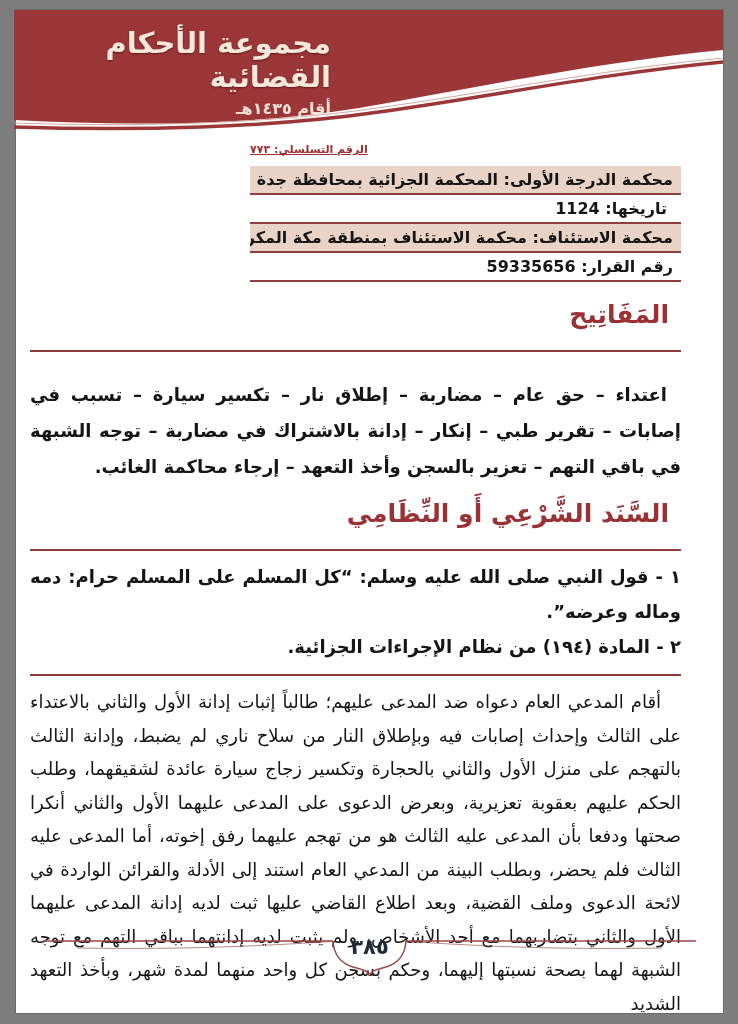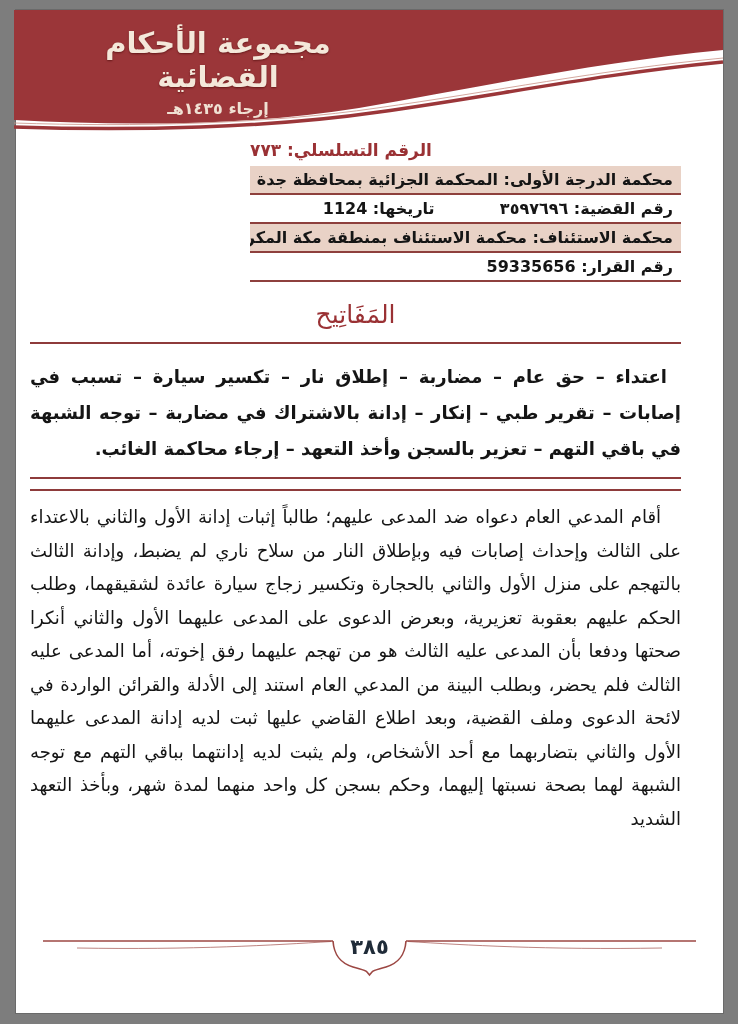--- a/index.html
+++ b/index.html
@@ -19,63 +19,63 @@
   }
   .page{
     position:absolute;left:15px;top:9px;width:709px;height:1005px;
     background:#ffffff;direction:rtl;box-sizing:border-box;
     border:1px solid #6a6a6a;
   }
   
   .header-band{position:relative;width:709px;height:122px;}
   .header-band svg{display:block;width:709px;height:122px;}
   .brand{
-    position:absolute;top:16px;left:64px;width:280px;text-align:center;
+    position:absolute;top:16px;left:37px;width:280px;
     color:#f4e8da;pointer-events:none;
   }
   .brand-title{
     font-size:29px;font-weight:bold;line-height:34px;
     text-shadow:0 1px 2px rgba(60,0,0,.55);
     letter-spacing:-1px;
   }
   .brand-subtitle{font-size:16px;font-weight:bold;margin-top:5px;opacity:.96;}
   
   .content{padding:0 42px 0 14px;box-sizing:border-box;}
   .case-block{margin:6px 0 0 0;width:431px;}
   .serial-line{
-    color:var(--accent-red);font-weight:bold;font-size:17px;line-height:24px;
-    text-align:left;direction:rtl;
+    color:var(--accent-red);font-weight:bold;font-size:11px;line-height:24px;
+    text-align:left;direction:rtl;text-decoration:underline;
   }
   .case-table{margin-top:4px;border-collapse:collapse;width:431px;}
   .trow{
     font-size:16px;font-weight:bold;color:var(--ink);
     height:27px;line-height:27px;border-bottom:2px solid var(--rule-maroon);
     padding:0 8px;white-space:nowrap;overflow:hidden;
   }
   .trow.tint{background:var(--row-tint);text-align:center;}
   .trow.pair{display:flex;}
   .trow .cell-r{flex:0 0 56%;}
   .trow .cell-l{flex:1 1 auto;padding-right:6px;}
   
   .section-heading{
-    color:var(--accent-red);font-size:25px;font-weight:normal;line-height:34px;
-    margin:0;padding:0;text-align:center;
+    color:var(--accent-red);font-size:25px;font-weight:bold;line-height:34px;
+    margin:12px;padding:0;text-align:right;
   }
   .sec1{margin-top:16px;}
   .divider{position:relative;height:8px;margin-top:4px;}
   .divider .band{
     position:absolute;left:0;top:0;height:6px;width:79%;
     background:linear-gradient(to right,#dcbcaf 0%,#d2aá 0%,#d7b3a5 45%,#b27c6d 100%);
   }
   .divider .rule{position:absolute;left:0;bottom:0;height:2px;width:100%;background:#8e3b3b;}
   .para{
     color:var(--ink);text-align:justify;text-justify:inter-word;margin:0;
   }
   .keywords{
-    font-weight:bold;font-size:18px;line-height:36px;margin-top:15px;text-indent:14px;
+    font-weight:bold;font-size:18px;line-height:36px;margin-top:25px;text-indent:14px;
   }
   .legal-list{margin:8px 0 0 0;padding:0;list-style:none;}
   .legal-list li{
     font-weight:bold;font-size:18px;line-height:35px;color:var(--ink);
     text-align:justify;
   }
   .summary{
     font-size:18px;line-height:33.5px;margin-top:9px;text-indent:20px;font-weight:normal;
   }
   .h2{margin-top:12px;}
@@ -90,55 +90,59 @@
 <div class="page">
 
   <div class="header-band">
     <svg viewBox="0 0 709 122" preserveAspectRatio="none">
       <path d="M0,0 H709 V40 C585,52 470,76 345,98 C235,116 110,116 0,110 Z" fill="#9b3639"></path>
       <path d="M0,117 C120,121 255,118 365,102 C480,86 585,64 709,52" fill="none" stroke="#9b3639" stroke-width="3.5"></path>
       <path d="M0,113 C120,117 255,114 363,98 C478,82 585,60 709,48" fill="none" stroke="#c99287" stroke-width="1" opacity="0.8"></path>
     </svg>
     <div class="brand">
       <div class="brand-title">مجموعة الأحكام القضائية</div>
-      <div class="brand-subtitle">إرجاء ١٤٣٥هـ</div>
+      <div class="brand-subtitle">أقام ١٤٣٥هـ</div>
     </div>
   </div>
 
   <div class="content">
 
     <div class="case-block">
       <div class="serial-line">
         <span>الرقم التسلسلي:</span>
         <span>٧٧٣</span>
       </div>
       <div class="case-table">
         <div class="trow tint">محكمة الدرجة الأولى: المحكمة الجزائية بمحافظة جدة</div>
         <div class="trow pair">
-          <span class="cell-r">رقم القضية: ٣٥٩٧٦٩٦</span>
           <span class="cell-l">تاريخها: 1124</span>
         </div>
         <div class="trow tint">محكمة الاستئناف: محكمة الاستئناف بمنطقة مكة المكرمة</div>
         <div class="trow pair">
           <span class="cell-r">رقم القرار: 59335656</span>
         </div>
       </div>
     </div>
 
     <h2 class="section-heading sec1">المَفَاتِيح</h2>
     <div class="divider">
       <div class="band"></div>
       <div class="rule"></div>
     </div>
     <p class="para keywords">اعتداء – حق عام – مضاربة – إطلاق نار – تكسير سيارة – تسبب في إصابات – تقرير طبي – إنكار – إدانة بالاشتراك في مضاربة – توجه الشبهة في باقي التهم – تعزير بالسجن وأخذ التعهد – إرجاء محاكمة الغائب.</p>
 
+    <h2 class="section-heading h2">السَّنَد الشَّرْعِي أَو النِّظَامِي</h2>
     <div class="divider">
       <div class="band"></div>
       <div class="rule"></div>
     </div>
+    <ul class="legal-list">
+      <li>١ - قول النبي صلى الله عليه وسلم: “كل المسلم على المسلم حرام: دمه وماله وعرضه”.</li>
+      <li>٢ - المادة (١٩٤) من نظام الإجراءات الجزائية.</li>
+    </ul>
 
     <div class="divider">
       <div class="band"></div>
       <div class="rule"></div>
     </div>
     <p class="para summary">أقام المدعي العام دعواه ضد المدعى عليهم؛ طالباً إثبات إدانة الأول والثاني بالاعتداء على الثالث وإحداث إصابات فيه وبإطلاق النار من سلاح ناري لم يضبط، وإدانة الثالث بالتهجم على منزل الأول والثاني بالحجارة وتكسير زجاج سيارة عائدة لشقيقهما، وطلب الحكم عليهم بعقوبة تعزيرية، وبعرض الدعوى على المدعى عليهما الأول والثاني أنكرا صحتها ودفعا بأن المدعى عليه الثالث هو من تهجم عليهما رفق إخوته، أما المدعى عليه الثالث فلم يحضر، وبطلب البينة من المدعي العام استند إلى الأدلة والقرائن الواردة في لائحة الدعوى وملف القضية، وبعد اطلاع القاضي عليها ثبت لديه إدانة المدعى عليهما الأول والثاني بتضاربهما مع أحد الأشخاص، ولم يثبت لديه إدانتهما بباقي التهم مع توجه الشبهة لهما بصحة نسبتها إليهما، وحكم بسجن كل واحد منهما لمدة شهر، وبأخذ التعهد الشديد</p>
 
   </div>
 
   <div class="footer">

